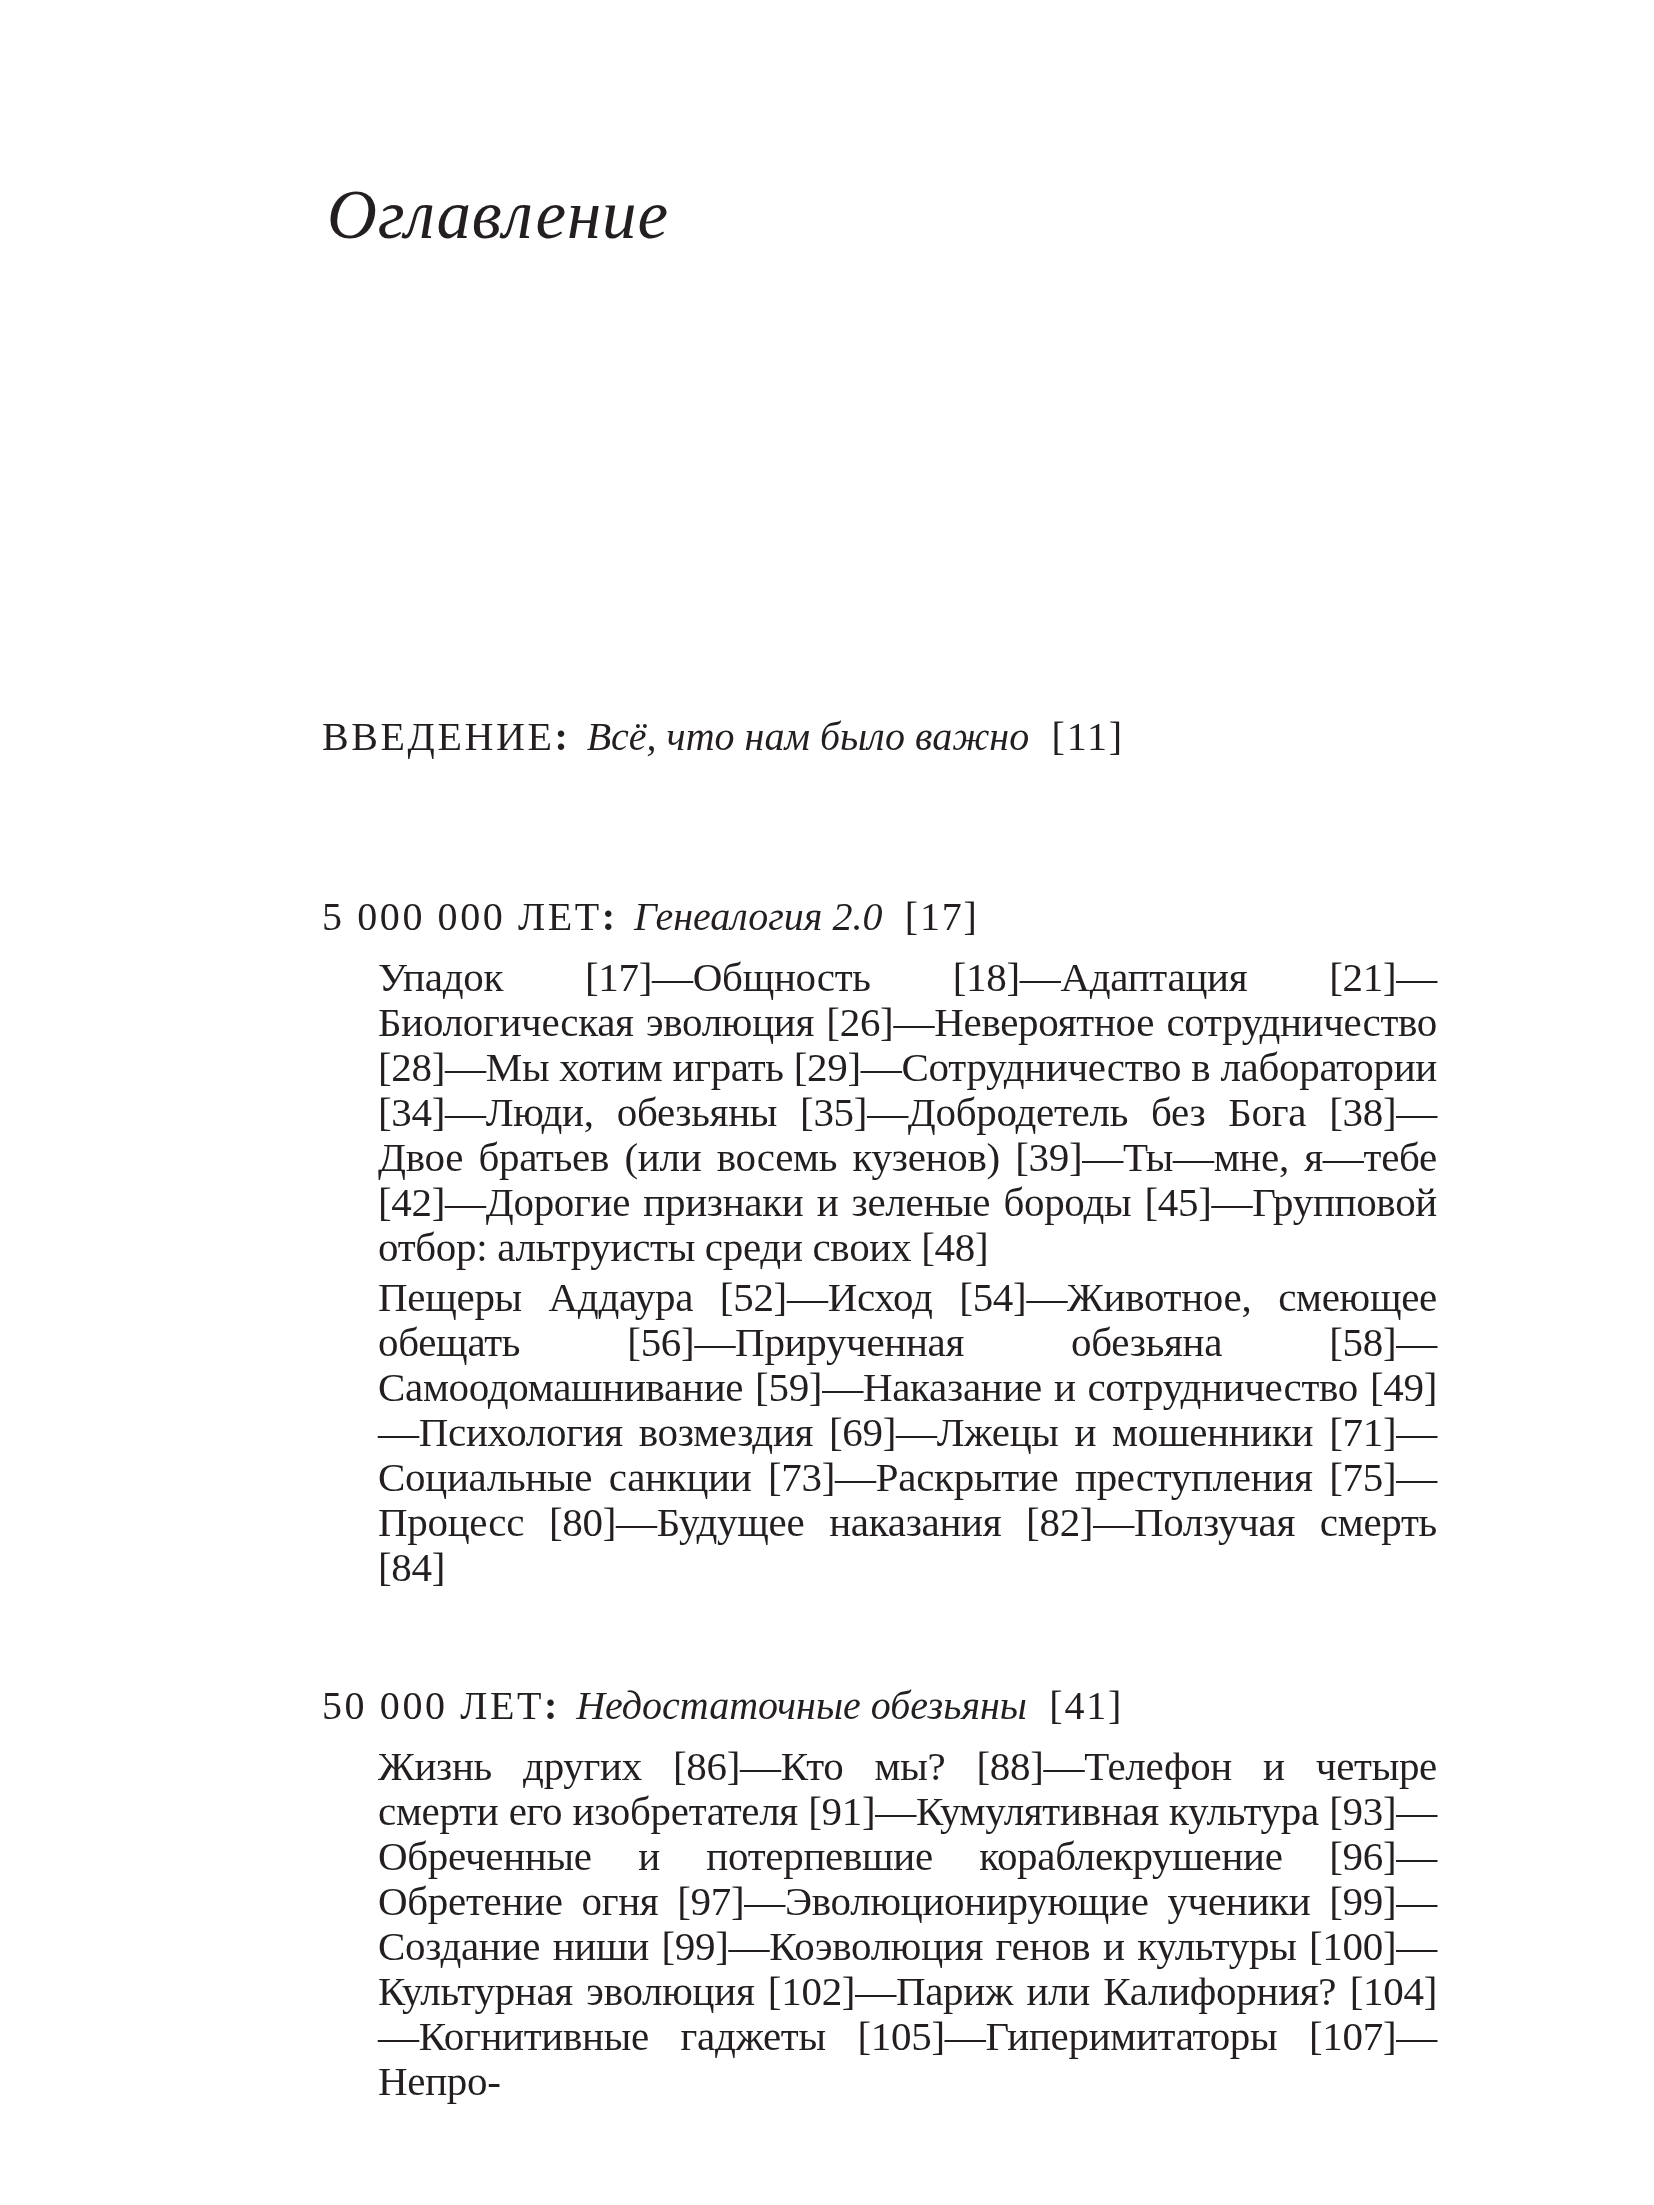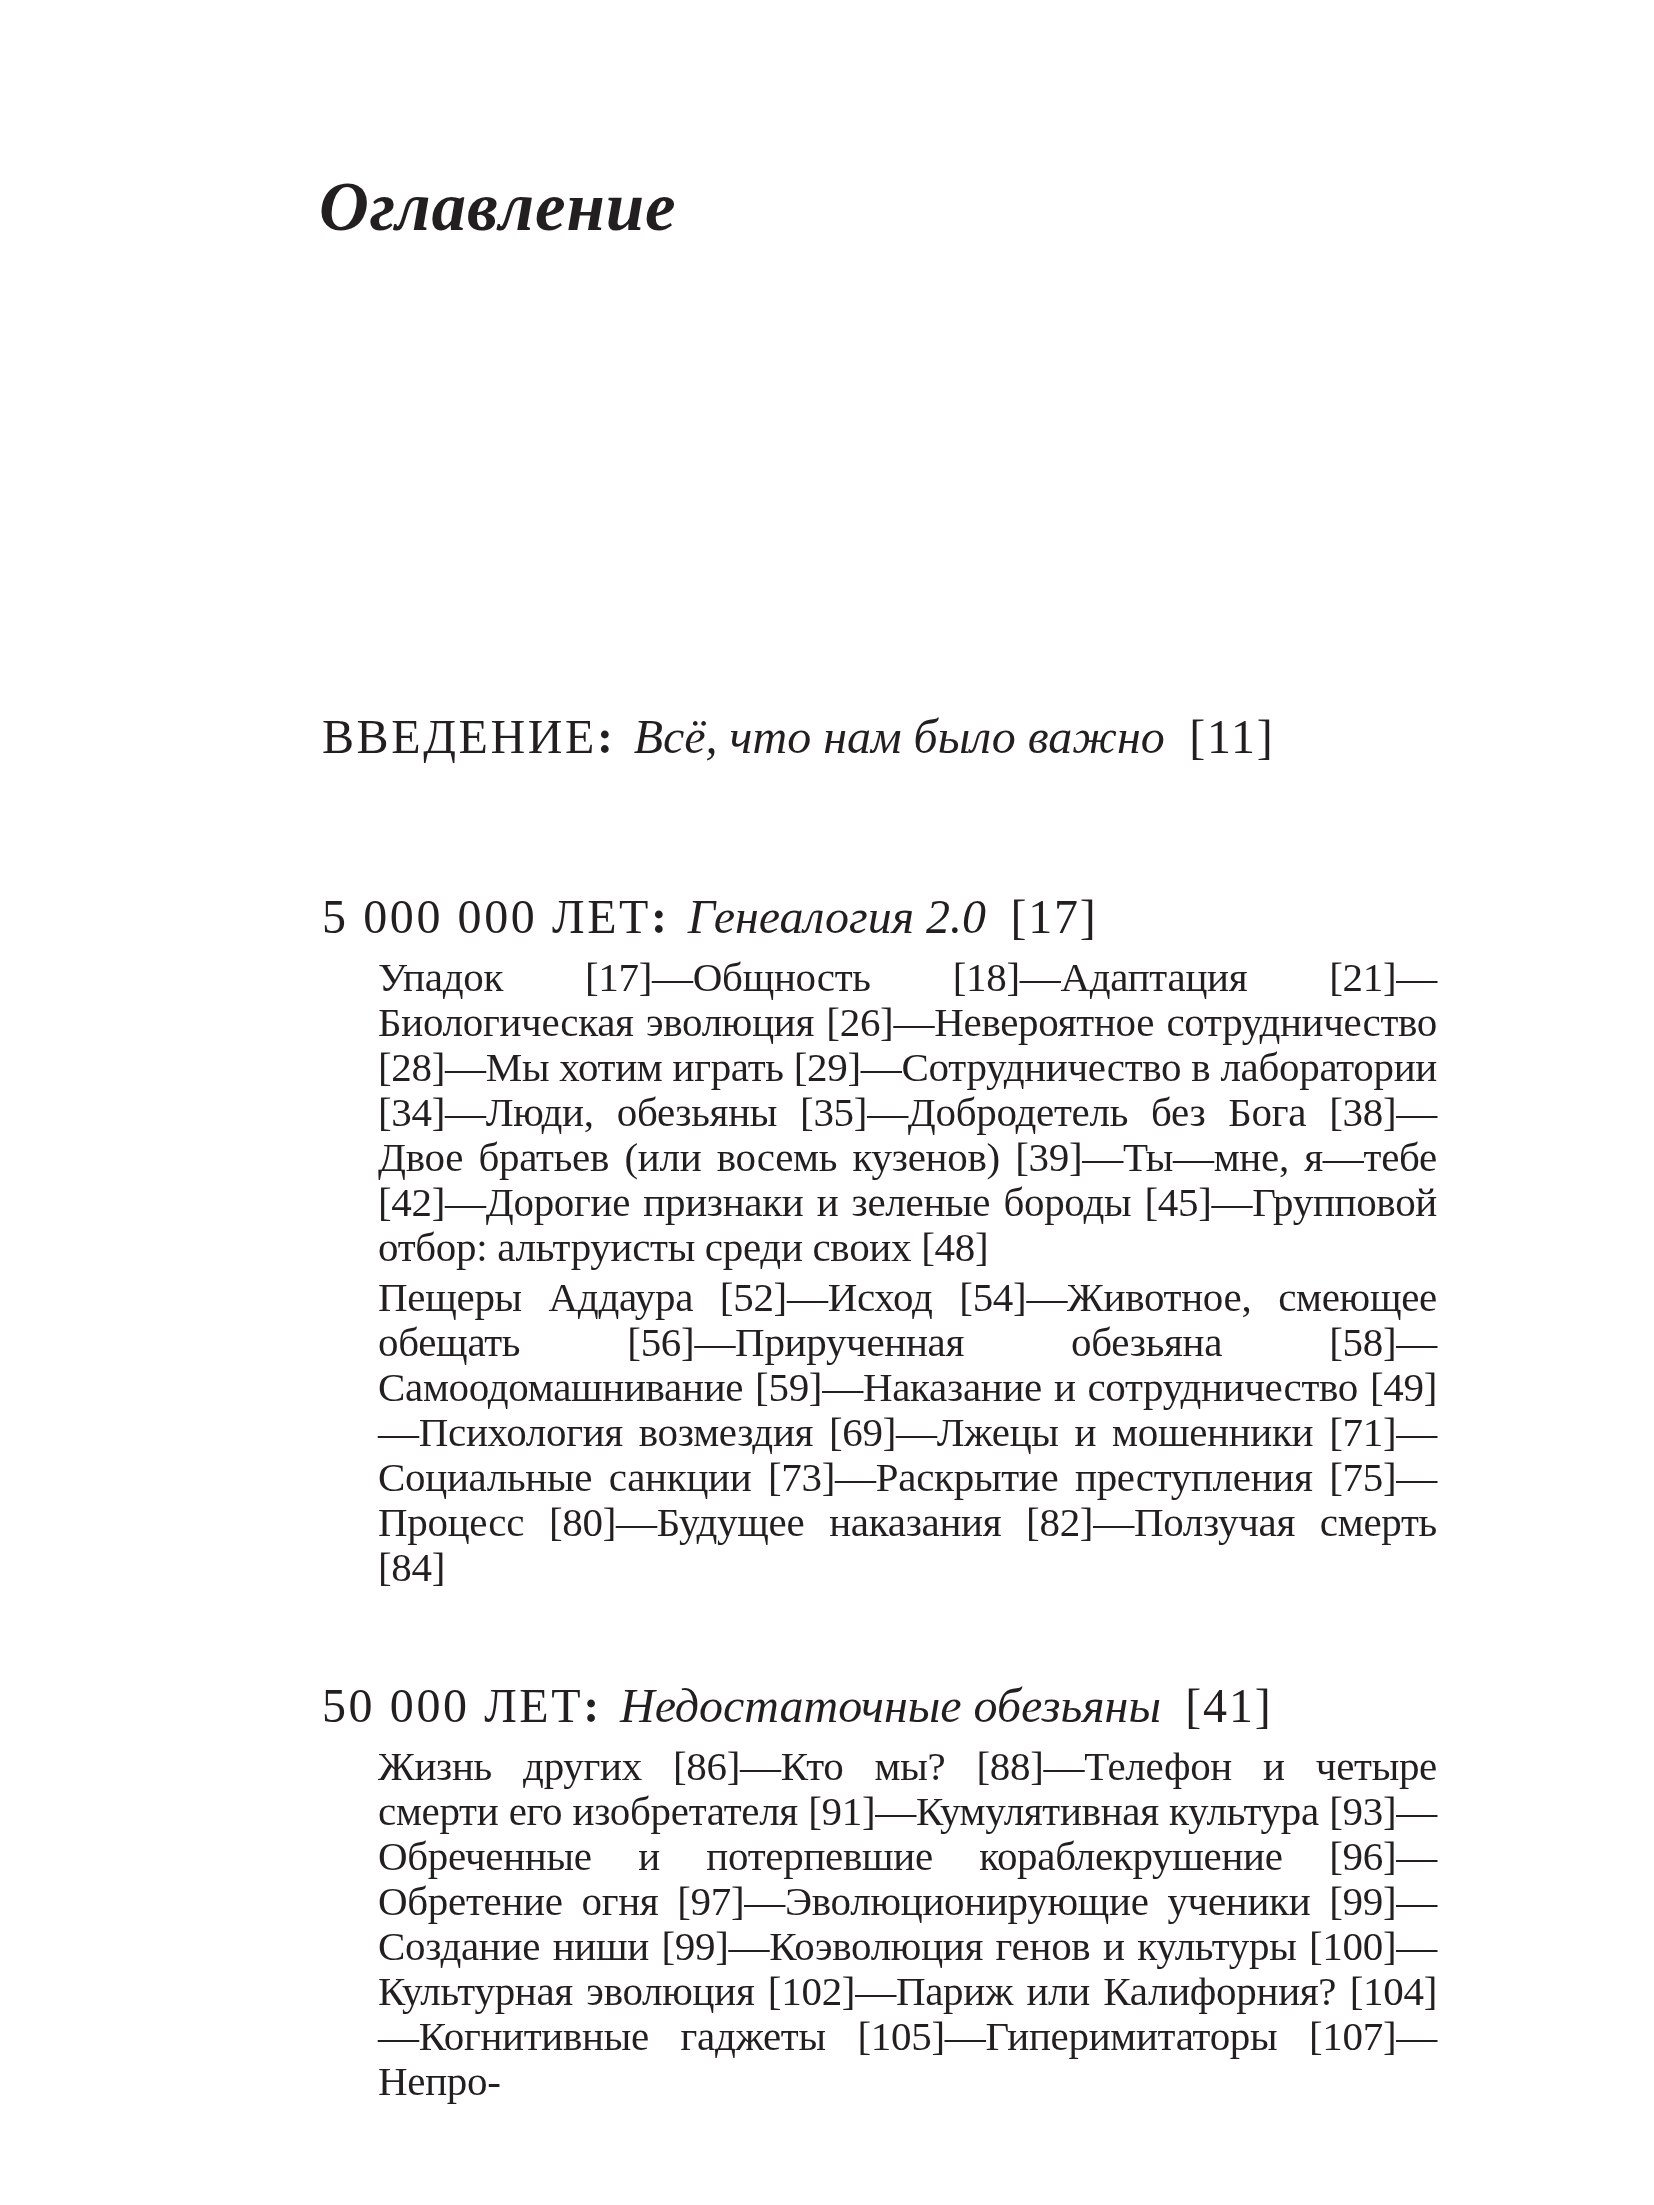--- a/index.html
+++ b/index.html
@@ -1,19 +1,19 @@
 <!DOCTYPE html>
 <html style="font-size:14px"><head>
 <meta charset="utf-8">
 <style>
   html, body { margin: 0; padding: 0; background: #ffffff; }
   body { width: 1654px; height: 2206px; position: relative; overflow: hidden; color: #231f20; font-family: "Liberation Serif", "DejaVu Serif", serif; }
-  .title { position: absolute; left: 319px; top: 168px; font-size: 69px; font-style: italic; font-weight: bold; margin: 0; letter-spacing: 0.9px; text-align: right; }
+  .title { position: absolute; left: 319px; top: 168px; font-size: 69px; font-style: italic; font-weight: normal; margin: 8px; letter-spacing: 0.9px; text-align: right; }
   .section { position: absolute; left: 322px; width: 1116px; }
-  .heading { font-size: 48px; line-height: 53px; white-space: nowrap; margin: 0; }
+  .heading { font-size: 40px; line-height: 53px; white-space: nowrap; margin: 0; }
   .heading .label { text-transform: uppercase; letter-spacing: 2.6px; }
   .heading .colon { font-weight: bold; margin-right: 8.8px; }
   .heading .name { font-style: italic; margin-right: 12.4px; }
   .heading .page { letter-spacing: 1.8px; }
   .body-text { margin: 12.4px 0 0 56px; width: 1059px; font-size: 41px; line-height: 45px; text-align: justify; letter-spacing: -0.3px; }
 </style>
 </head>
 <body>
 
 <h1 class="title">Оглавление</h1>

